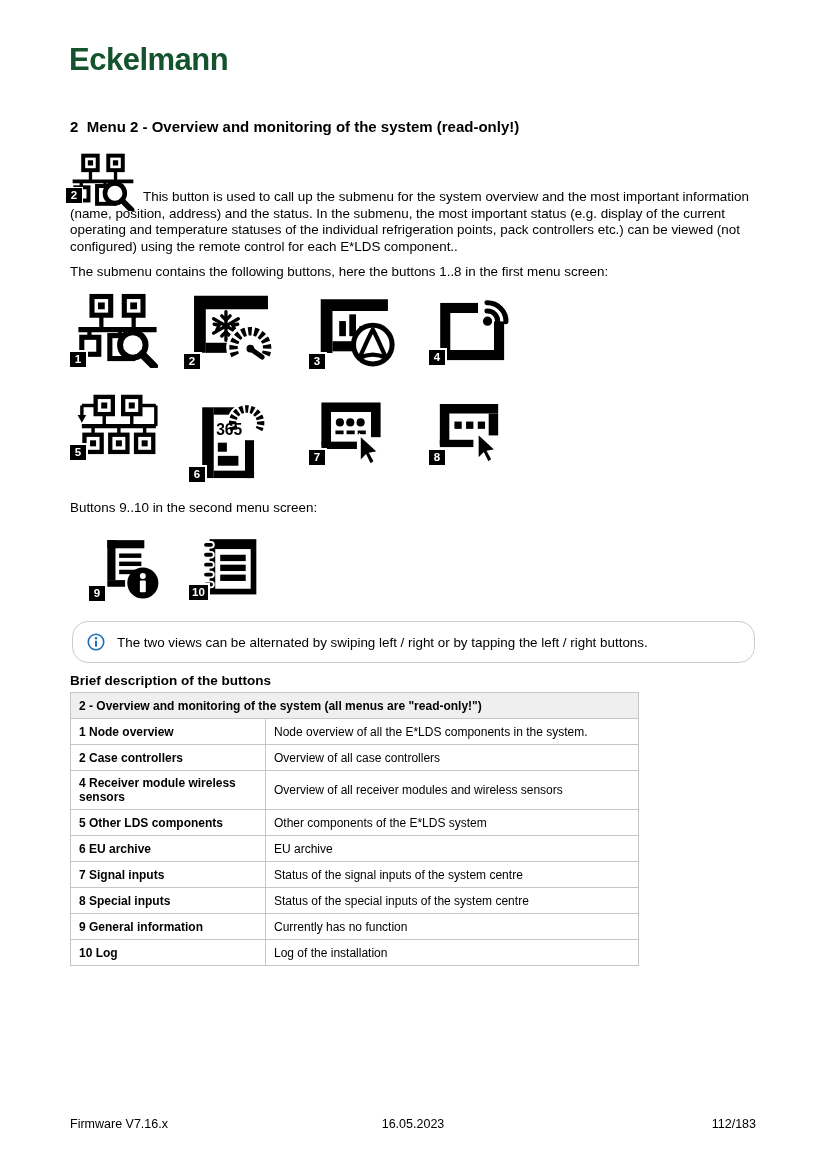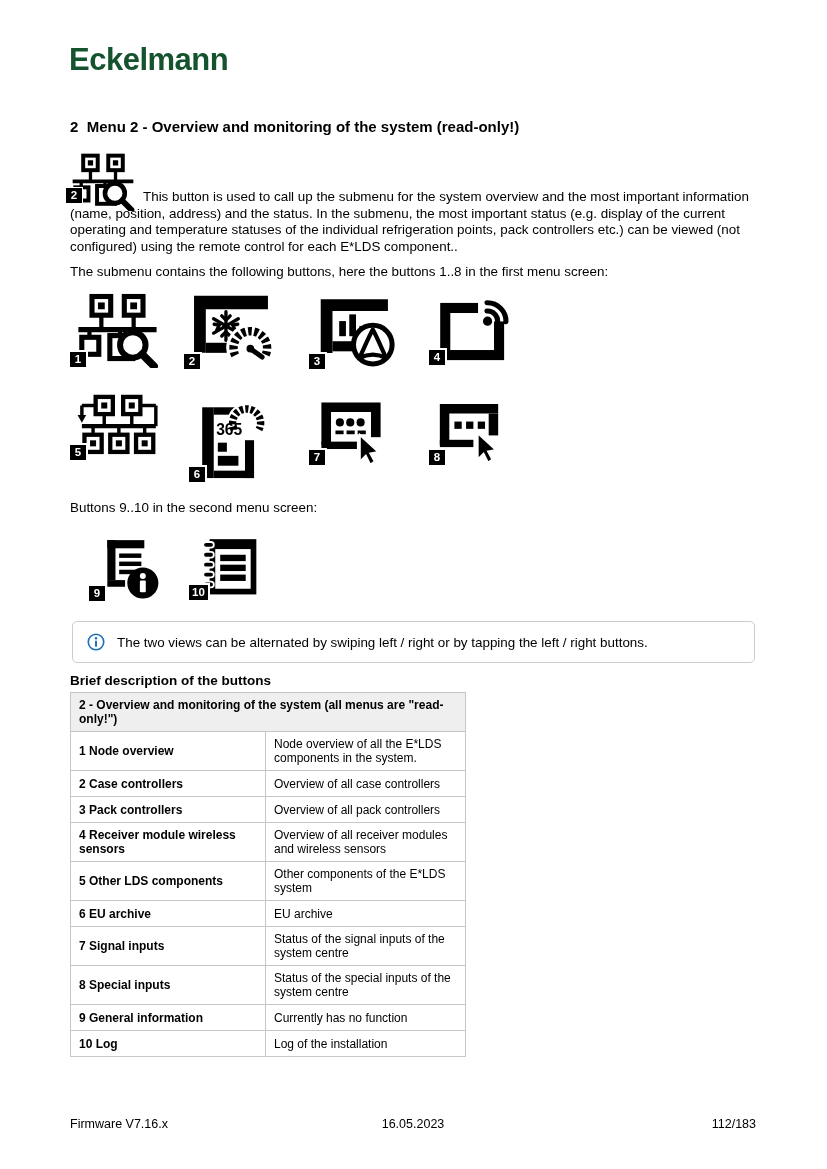--- a/index.html
+++ b/index.html
@@ -13,25 +13,25 @@
         vertical-align:-10px;margin-right:7px;}
   .para{position:absolute;left:70px;width:694px;font-size:13.4px;line-height:16.6px;}
   .submenu-line{top:264px;}
   .buttons2-line{top:500px;}
   .ic{position:absolute;}
   .ic svg{display:block;width:100%;height:100%;}
   .badge{position:absolute;left:-5px;bottom:1px;background:#000;color:#fff;
         font-size:11.5px;font-weight:bold;line-height:1;padding:2px 3px;min-width:10px;
         text-align:center;outline:2px solid #fff;}
   .infobox{position:absolute;left:72px;top:621px;width:683px;height:42px;box-sizing:border-box;
-        border:1px solid #c9ced3;border-radius:5px;display:flex;align-items:center;
+        border:1px solid #c9ced3;border-radius:16px;display:flex;align-items:center;
         padding:0 14px;background:#fff;}
   .infobox .itxt{font-size:13.4px;margin-left:12px;}
   .brief-h{position:absolute;left:70px;top:673px;font-size:13.5px;font-weight:bold;}
-  table.desc{position:absolute;left:70px;top:692px;width:396px;border-collapse:collapse;
+  table.desc{position:absolute;left:70px;top:692px;width:569px;border-collapse:collapse;
         font-size:12px;}
   table.desc th,table.desc td{border:1px solid #c6c6c6;padding:5px 8px;text-align:left;
         font-weight:normal;vertical-align:middle;height:15px;}
   table.desc th{background:#efefef;font-weight:bold;}
   table.desc td.c1{width:178px;font-weight:bold;}
   .footer{position:absolute;left:70px;top:1117px;width:686px;font-size:12.5px;}
   .footer .fl{position:absolute;left:0;}
   .footer .fc{position:absolute;left:0;width:100%;text-align:center;}
   .footer .fr{position:absolute;right:0;}
   svg .st{stroke:#000;fill:none;}
@@ -254,24 +254,20 @@
     </tr>
     <tr>
           <td class="c1">1 Node overview</td>
           <td>Node overview of all the E*LDS components in the system.</td>
         </tr>
     <tr>
           <td class="c1">2 Case controllers</td>
           <td>Overview of all case controllers</td>
         </tr>
     <tr>
-          <td class="c1">3 Pack controllers</td>
-          <td>Overview of all pack controllers</td>
-        </tr>
-    <tr>
           <td class="c1">4 Receiver module wireless sensors</td>
           <td>Overview of all receiver modules and wireless sensors</td>
         </tr>
     <tr>
           <td class="c1">5 Other LDS components</td>
           <td>Other components of the E*LDS system</td>
         </tr>
     <tr>
           <td class="c1">6 EU archive</td>
           <td>EU archive</td>

